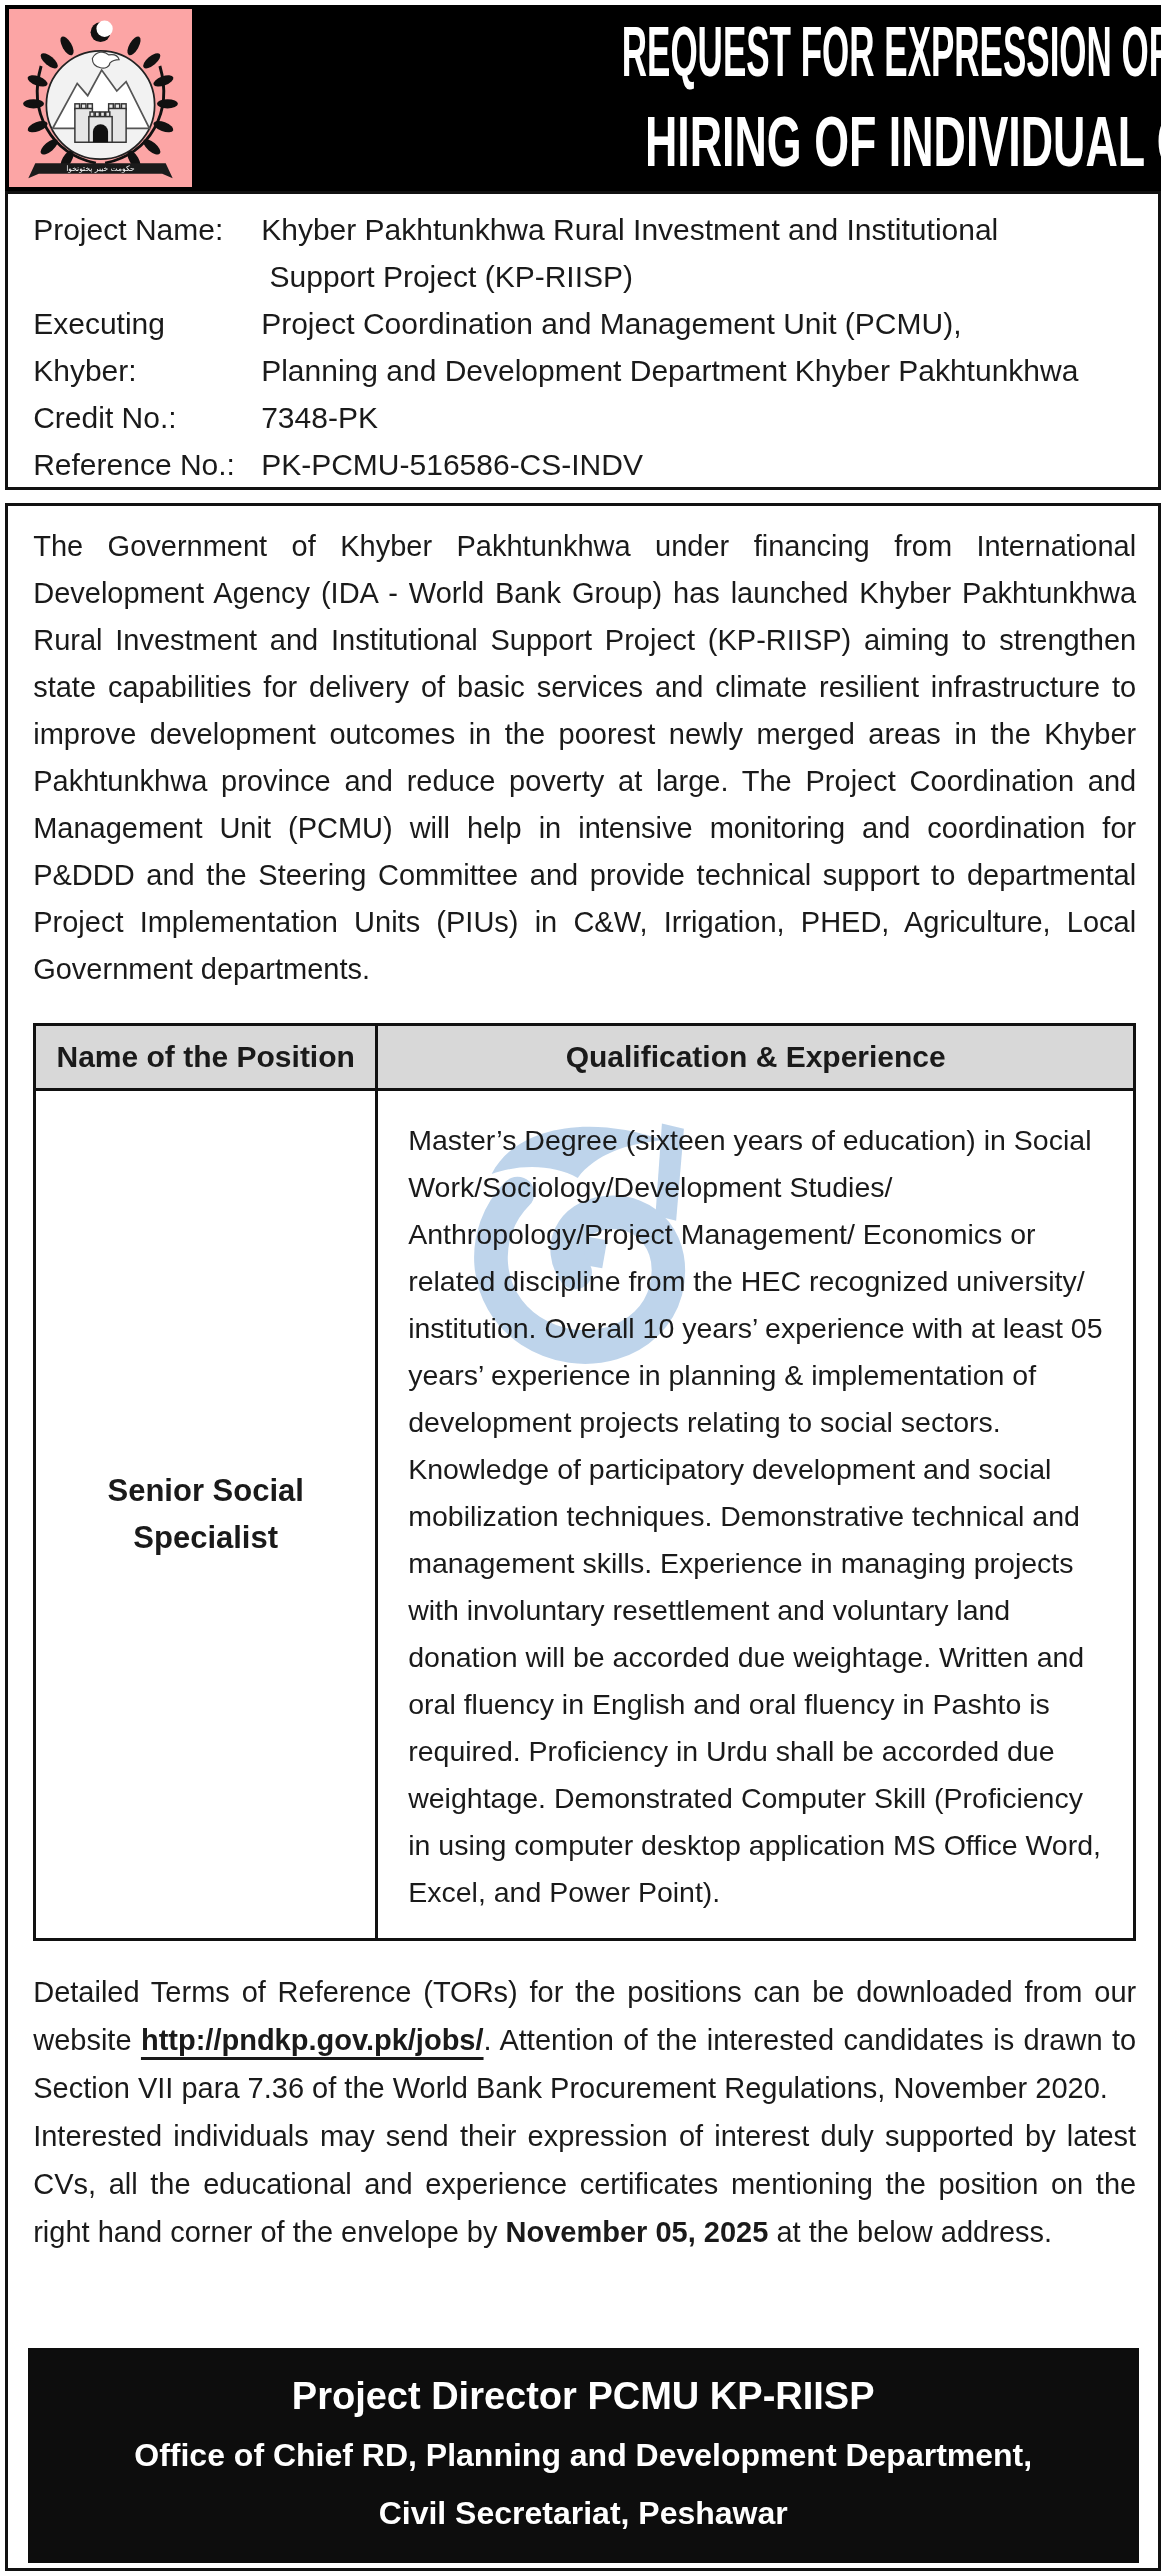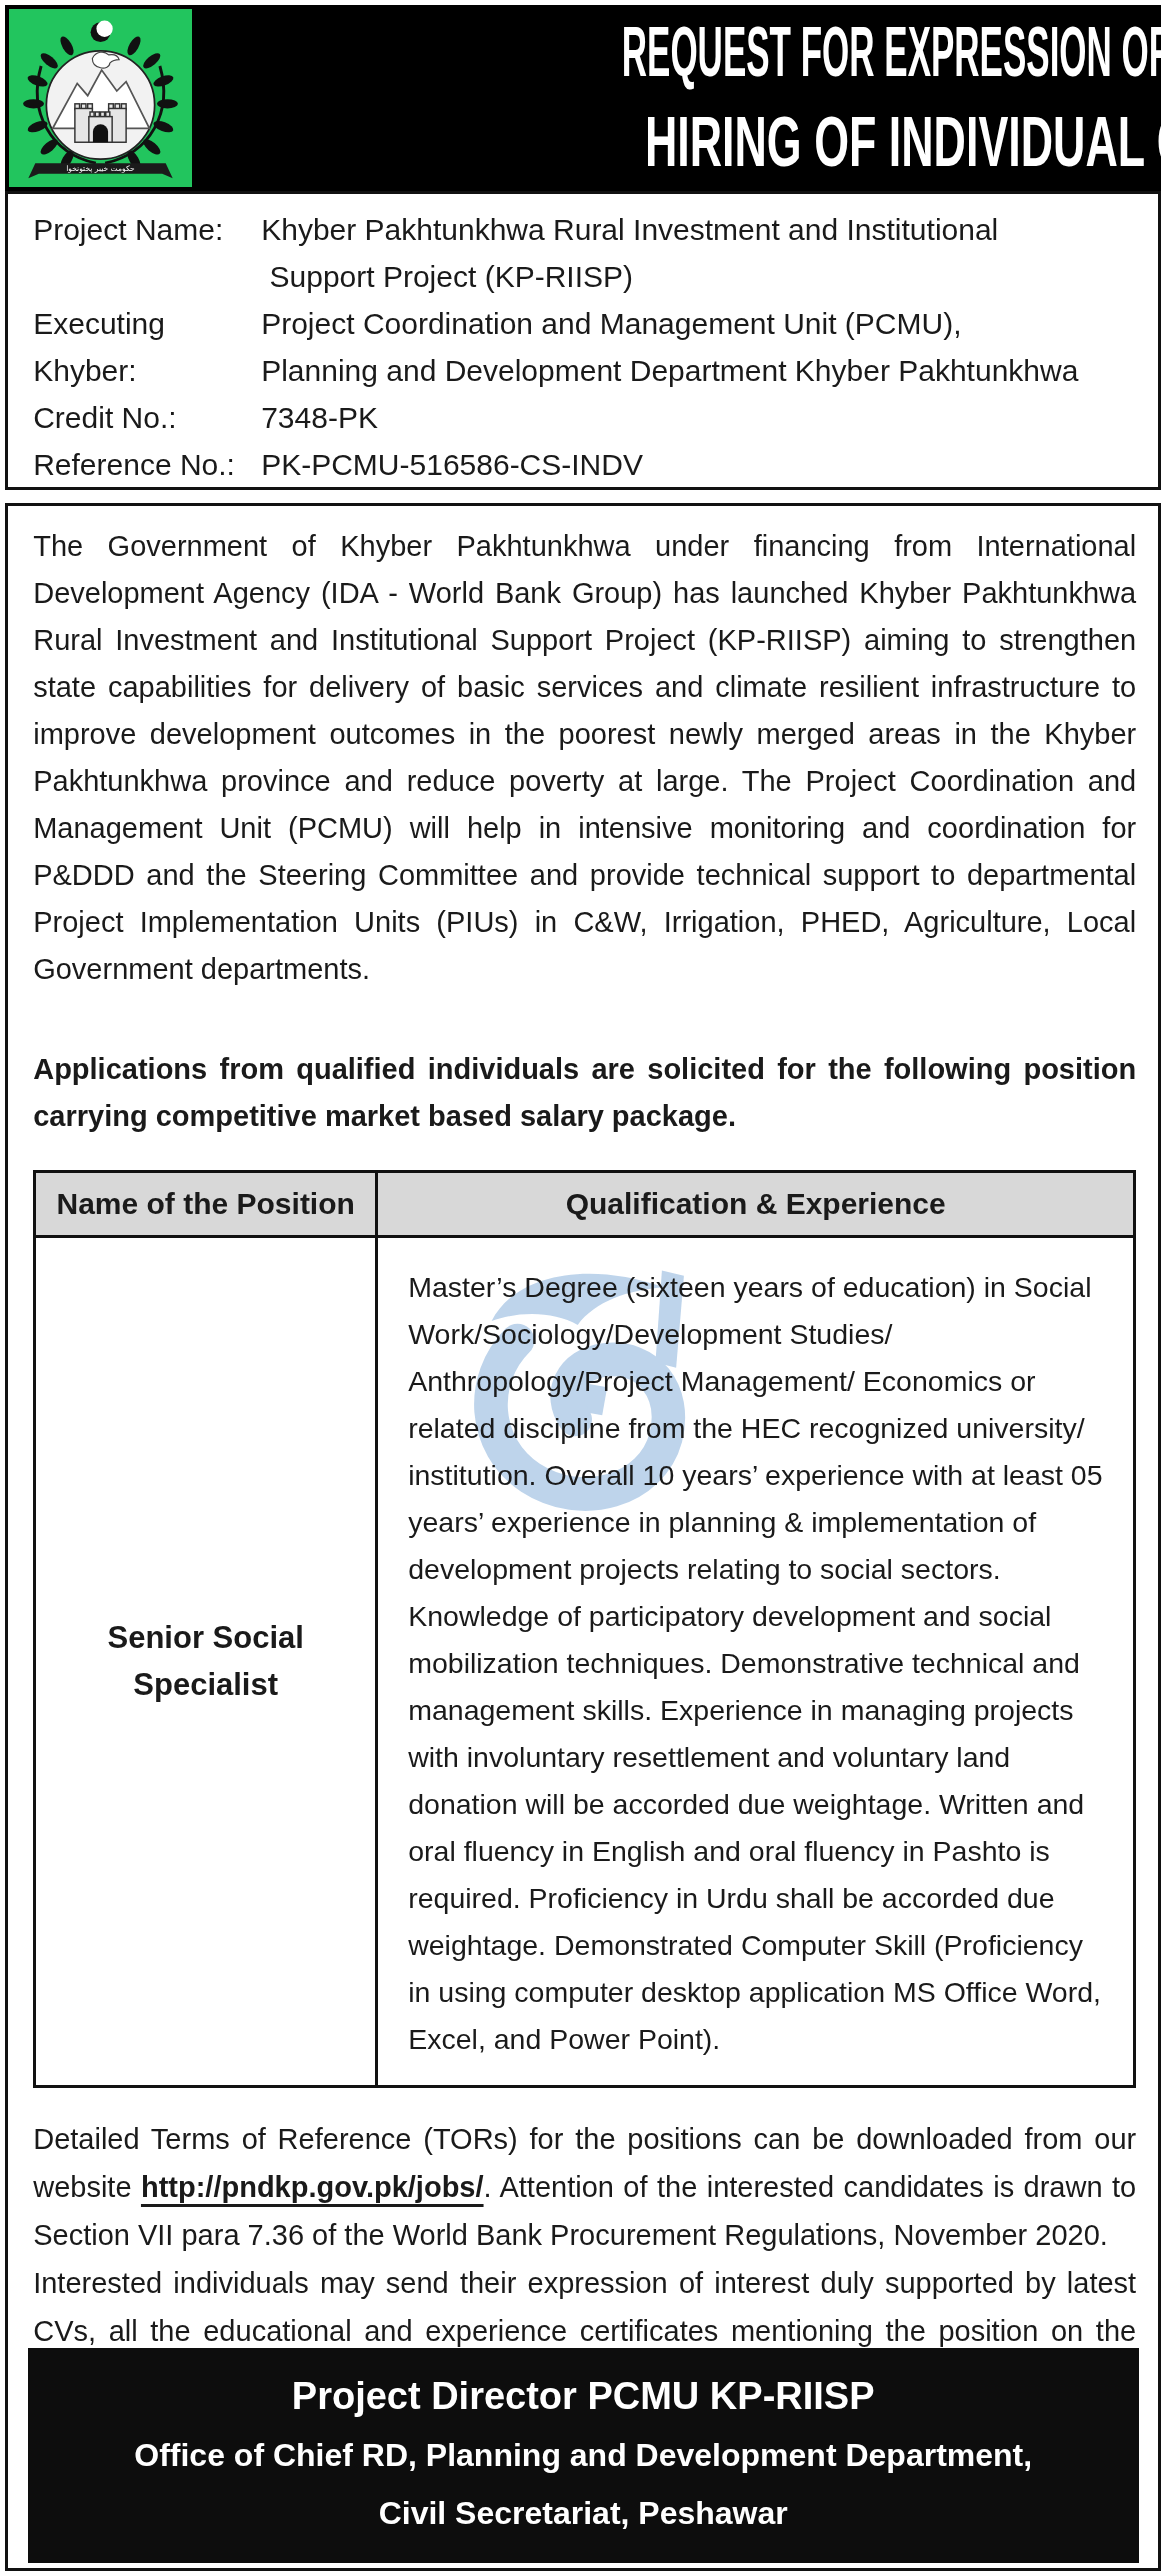--- a/index.html
+++ b/index.html
@@ -6,21 +6,21 @@
   body{
     width:1167px;height:2576px;background:#ffffff;
     font-family:"Liberation Sans",sans-serif;color:var(--text,#1a1a1a);
     position:relative;overflow:hidden;
   }
   *{box-sizing:border-box;}
   .page{position:absolute;left:5.2px;top:5.2px;width:1156px;height:2566px;display:flex;flex-direction:column;}
 
   
   .header{height:186px;background:var(--header_bg,#000);display:flex;flex-shrink:0;}
-  .logo-panel{width:183px;height:178px;margin:3.9px 0 3.9px 3.9px;background:#22c55e;display:flex;align-items:center;justify-content:center;flex-shrink:0;}
+  .logo-panel{width:183px;height:178px;margin:3.9px 0 3.9px 3.9px;background:#fca5a5;display:flex;align-items:center;justify-content:center;flex-shrink:0;}
   .titles{flex:1;display:flex;flex-direction:column;justify-content:center;align-items:center;gap:19.4px;padding-bottom:2.6px;overflow:visible;}
   .title{color:var(--title,#fff);font-weight:bold;white-space:pre;line-height:1;font-size:70px;letter-spacing:0px;}
   .title.l1{transform:scaleX(0.50);transform-origin:center;}
   .title.l2{transform:scaleX(0.64);transform-origin:center;}
 
   
   .details{height:299px;border:3.2px solid #111;border-top-width:3.9px;padding:11.7px 19.4px 0 25px;flex-shrink:0;}
   .drow{display:grid;grid-template-columns:228px 1fr;font-size:30px;line-height:47px;}
   .dlabel,.dvalue{white-space:nowrap;overflow:visible;}
 
@@ -146,21 +146,20 @@
     <div class="drow">
       <div class="dlabel">Reference No.:</div>
       <div class="dvalue">PK-PCMU-516586-CS-INDV</div>
     </div>
   </div>
 
   <div class="bodybox">
 
     <div class="para">The Government of Khyber Pakhtunkhwa under financing from International Development Agency (IDA - World Bank Group) has launched Khyber Pakhtunkhwa Rural Investment and Institutional Support Project (KP-RIISP) aiming to strengthen state capabilities for delivery of basic services and climate resilient infrastructure to improve development outcomes in the poorest newly merged areas in the Khyber Pakhtunkhwa province and reduce poverty at large. The Project Coordination and Management Unit (PCMU) will help in intensive monitoring and coordination for P&amp;DDD and the Steering Committee and provide technical support to departmental Project Implementation Units (PIUs) in C&amp;W, Irrigation, PHED, Agriculture, Local Government departments.</div>
 
-    <div class="note">Applications from qualified individuals are solicited for the following position carrying competitive market based salary package.</div>
 
     <table class="jobtable">
       <colgroup>
           <col style="width:342px">
           <col>
         </colgroup>
       <thead>
         <tr>
           <th>Name of the Position</th>
           <th>Qualification &amp; Experience</th>

